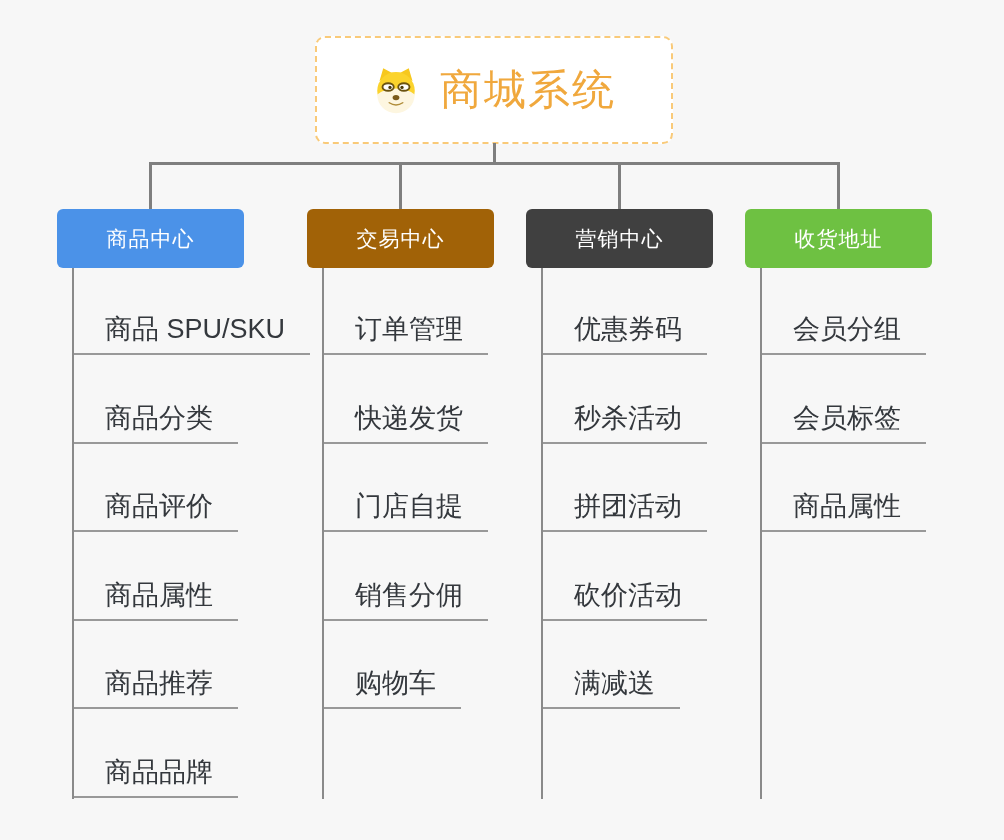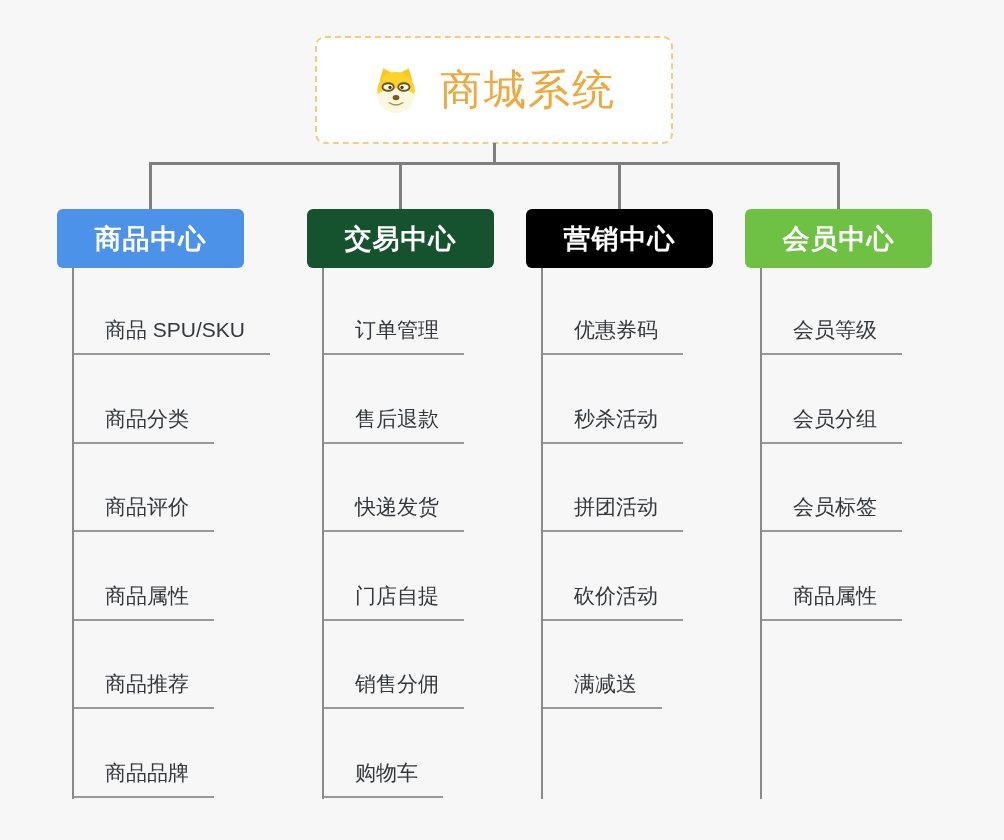--- a/index.html
+++ b/index.html
@@ -58,43 +58,42 @@
   .col-2 { left: 526px; }
   .col-3 { left: 745px; }
 
   .branch-node {
     width: 187px; height: 59px;
     border-radius: 6px;
     display: flex;
     align-items: center;
     justify-content: center;
     color: #ffffff;
-    font-size: 27px;
+    font-size: 21px;
     letter-spacing: 1px;
     white-space: nowrap;
-    font-weight: bold;
   }
   .trunk {
     position: absolute;
     left: 15px; top: 59px;
     width: 2px; height: 531px;
     background: #8a8a8a;
   }
   .leaves {
     display: flex;
     flex-direction: column;
     align-items: flex-start;
     margin-left: 15px;
   }
   .leaf {
     display: inline-block;
     padding: 0 25px 9px 33px;
     margin-top: 48.5px;
     border-bottom: 2px solid #999999;
-    font-size: 21px;
+    font-size: 27px;
     line-height: 29px;
     color: #34383d;
     white-space: nowrap;
   }
   .leaf:first-child { margin-top: 47px; }
 </style>
 </head>
 <body>
 
 <div class="canvas">
@@ -131,48 +130,46 @@
       <div class="leaf">商品 SPU/SKU</div>
       <div class="leaf">商品分类</div>
       <div class="leaf">商品评价</div>
       <div class="leaf">商品属性</div>
       <div class="leaf">商品推荐</div>
       <div class="leaf">商品品牌</div>
     </div>
   </div>
 
   <div class="branch-col col-1">
-    <div class="branch-node" style="background: #14532d;">交易中心</div>
+    <div class="branch-node" style="background: #a16207;">交易中心</div>
     <div class="trunk"></div>
     <div class="leaves">
       <div class="leaf">订单管理</div>
-      <div class="leaf">售后退款</div>
       <div class="leaf">快递发货</div>
       <div class="leaf">门店自提</div>
       <div class="leaf">销售分佣</div>
       <div class="leaf">购物车</div>
     </div>
   </div>
 
   <div class="branch-col col-2">
-    <div class="branch-node" style="background: #000000;">营销中心</div>
+    <div class="branch-node" style="background: #404040;">营销中心</div>
     <div class="trunk"></div>
     <div class="leaves">
       <div class="leaf">优惠券码</div>
       <div class="leaf">秒杀活动</div>
       <div class="leaf">拼团活动</div>
       <div class="leaf">砍价活动</div>
       <div class="leaf">满减送</div>
     </div>
   </div>
 
   <div class="branch-col col-3">
-    <div class="branch-node" style="background: rgb(110, 193, 66);">会员中心</div>
+    <div class="branch-node" style="background: rgb(110, 193, 66);">收货地址</div>
     <div class="trunk"></div>
     <div class="leaves">
-      <div class="leaf">会员等级</div>
       <div class="leaf">会员分组</div>
       <div class="leaf">会员标签</div>
       <div class="leaf">商品属性</div>
     </div>
   </div>
 
 </div>
 
 </body></html>

